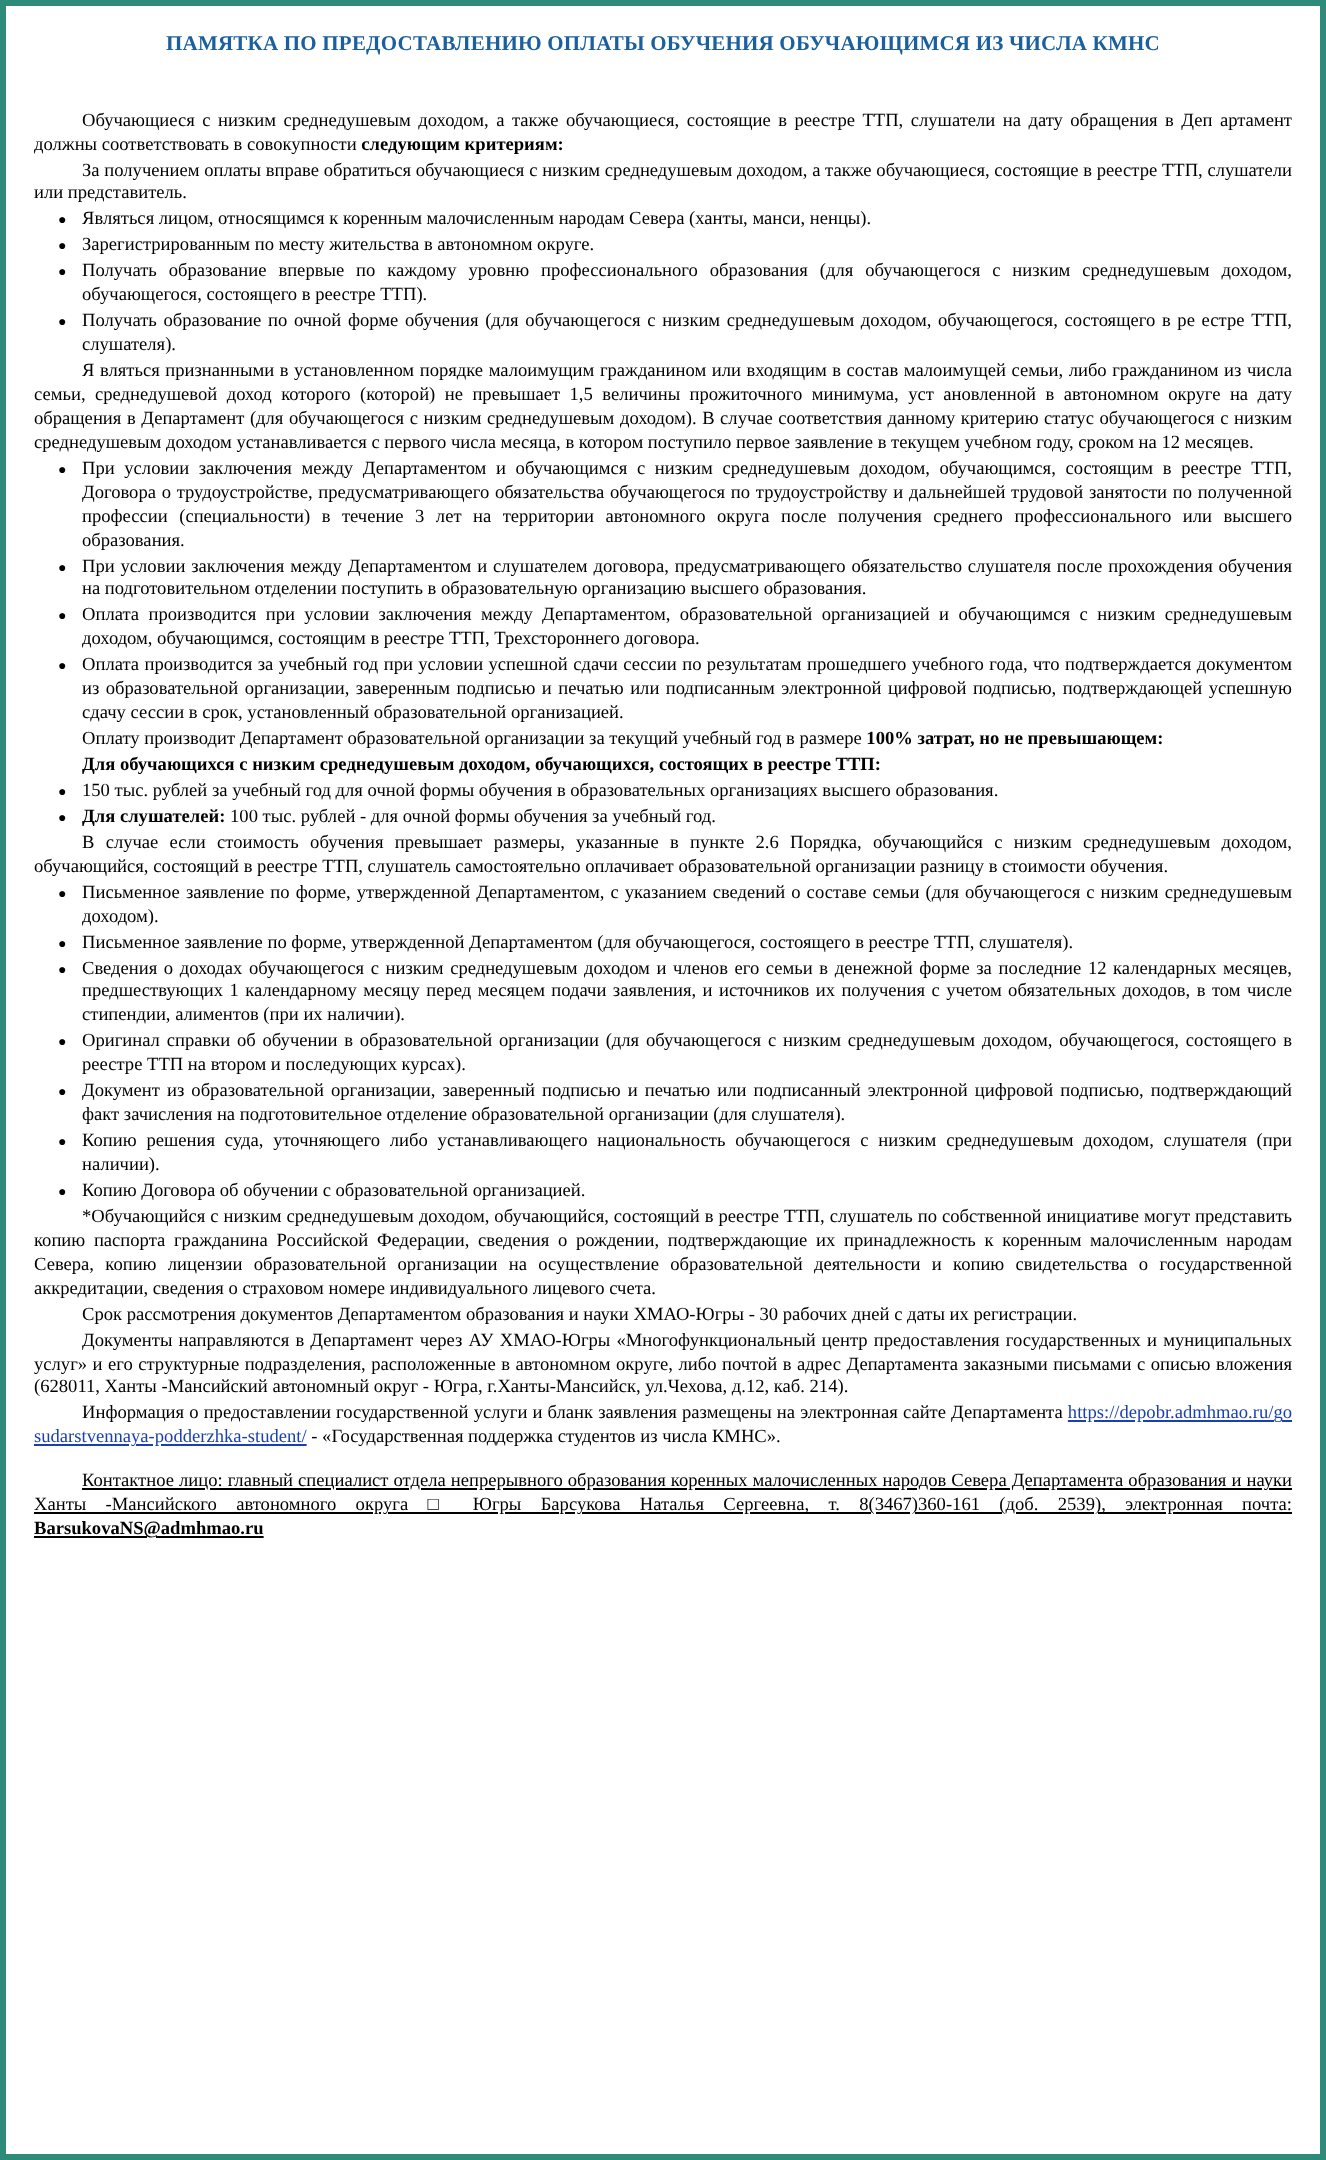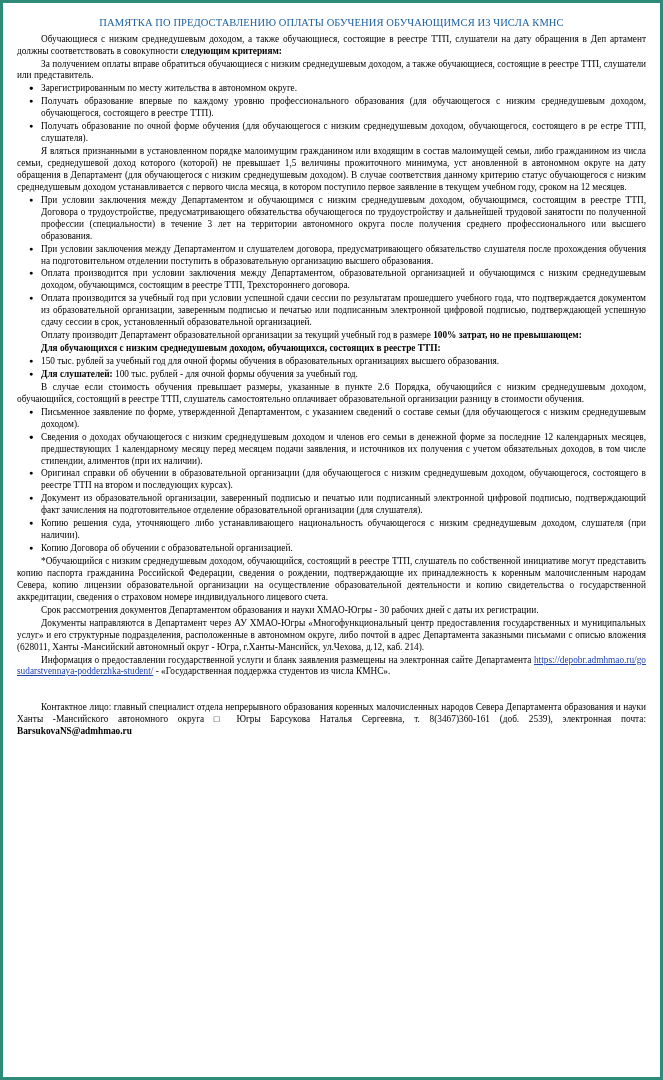--- a/index.html
+++ b/index.html
@@ -16,25 +16,25 @@
     box-sizing: border-box;
     border: 3px solid #2e8b7a;
     background: #ffffff;
     position: relative;
   }
   .inner {
     padding: 10px 14px 8px 14px;
   }
   .doc-title {
     text-align: center;
-    font-weight: normal;
+    font-weight: bold;
     font-size: 10.5px;
     color: #1a5f9e;
     letter-spacing: 0.1px;
-    margin: 3px 0 4px 0;
+    margin: 3px 0 26px 0;
     line-height: 1.3;
   }
   p {
     margin: 0 0 1px 0;
     font-size: 9.3px;
     line-height: 1.285;
     text-align: justify;
     color: #000;
   }
   .ind {
@@ -52,39 +52,40 @@
     font-size: 7px;
     line-height: 1.45;
   }
   b, .b { font-weight: bold; }
   a.link {
     color: #1a3fb0;
     text-decoration: underline;
     word-break: break-all;
   }
   .contact {
-    margin-top: 24px;
+    margin-top: 10px;
+    text-decoration: underline;
   }
   .star {
     text-indent: 24px;
   }
 </style>
 </head>
 <body>
 
 <div class="page">
   <div class="inner">
 
     <div class="doc-title">ПАМЯТКА ПО ПРЕДОСТАВЛЕНИЮ ОПЛАТЫ ОБУЧЕНИЯ ОБУЧАЮЩИМСЯ ИЗ ЧИСЛА КМНС</div>
 
     <p class="ind"><span>Обучающиеся с низким среднедушевым доходом, а также обучающиеся, состоящие в реестре ТТП, слушатели на дату обращения в Деп артамент должны соответствовать в совокупности </span><b>следующим критериям:</b></p>
 
     <p class="ind">За получением оплаты вправе обратиться обучающиеся с низким среднедушевым доходом, а также обучающиеся, состоящие в реестре ТТП, слушатели или представитель.</p>
 
-    <p class="bullet"><span class="bt">●</span></p>
+    <p class="bullet"><span class="bt">●</span><span>Являться лицом, относящимся к коренным малочисленным народам Севера (ханты, манси, ненцы).</span></p>
     <p class="bullet"><span class="bt">●</span><span>Зарегистрированным по месту жительства в автономном округе.</span></p>
     <p class="bullet"><span class="bt">●</span><span>Получать образование впервые по каждому уровню профессионального образования (для обучающегося с низким среднедушевым доходом, обучающегося, состоящего в реестре ТТП).</span></p>
     <p class="bullet"><span class="bt">●</span><span>Получать образование по очной форме обучения (для обучающегося с низким среднедушевым доходом, обучающегося, состоящего в ре естре ТТП, слушателя).</span></p>
 
     <p class="ind">Я вляться признанными в установленном порядке малоимущим гражданином или входящим в состав малоимущей семьи, либо гражданином из числа семьи, среднедушевой доход которого (которой) не превышает 1,5 величины прожиточного минимума, уст ановленной в автономном округе на дату обращения в Департамент (для обучающегося с низким среднедушевым доходом). В случае соответствия данному критерию статус обучающегося с низким среднедушевым доходом устанавливается с первого числа месяца, в котором поступило первое заявление в текущем учебном году, сроком на 12 месяцев.</p>
 
 
     <p class="bullet"><span class="bt">●</span><span>При условии заключения между Департаментом и обучающимся с низким среднедушевым доходом, обучающимся, состоящим в реестре ТТП, Договора о трудоустройстве,   предусматривающего обязательства обучающегося по трудоустройству и дальнейшей трудовой занятости по полученной профессии (специальности) в течение 3 лет на территории автономного округа после получения среднего профессионального или высшего образования.</span></p>
     <p class="bullet"><span class="bt">●</span><span>При условии заключения между Департаментом и слушателем договора, предусматривающего обязательство слушателя после прохождения обучения на подготовительном отделении поступить в образовательную организацию высшего образования.</span></p>
     <p class="bullet"><span class="bt">●</span><span>Оплата производится при условии заключения между Департаментом, образовательной организацией и обучающимся с низким среднедушевым доходом, обучающимся, состоящим в реестре ТТП, Трехстороннего договора.</span></p>
@@ -96,21 +97,21 @@
 
     <p class="bullet"><span class="bt">●</span><span>150 тыс. рублей за учебный год для очной формы обучения в образовательных организациях высшего образования.</span></p>
     <p class="bullet"><span class="bt">●</span></p>
 
     <p class="ind"><b>Для слушателей:</b><span> 100 тыс. рублей - для очной формы обучения за учебный год.</span></p>
 
     <p class="ind">В случае если стоимость обучения превышает размеры, указанные в пункте 2.6 Порядка, обучающийся с низким среднедушевым доходом, обучающийся, состоящий в реестре ТТП, слушатель самостоятельно оплачивает образовательной организации разницу в стоимости обучения.</p>
 
 
     <p class="bullet"><span class="bt">●</span><span>Письменное заявление по форме, утвержденной Департаментом, с указанием сведений о составе семьи (для обучающегося с низким среднедушевым доходом).</span></p>
-    <p class="bullet"><span class="bt">●</span></p>
+    <p class="bullet"><span class="bt">●</span><span>Письменное заявление по форме, утвержденной Департаментом (для обучающегося, состоящего в реестре ТТП, слушателя).</span></p>
     <p class="bullet"><span class="bt">●</span><span>Сведения о доходах обучающегося с низким среднедушевым доходом и членов его семьи в денежной форме за последние 12 календарных месяцев, предшествующих 1 календарному месяцу перед месяцем подачи заявления, и источников их получения с учетом обязательных доходов, в том числе стипендии, алиментов (при их наличии).</span></p>
     <p class="bullet"><span class="bt">●</span><span>Оригинал справки об обучении в образовательной организации (для обучающегося с низким среднедушевым доходом, обучающегося, состоящего в реестре ТТП на втором и последующих курсах).</span></p>
     <p class="bullet"><span class="bt">●</span><span>Документ из образовательной организации, заверенный подписью и печатью или подписанный электронной цифровой подписью, подтверждающий факт зачисления на подготовительное отделение образовательной организации (для слушателя).</span></p>
     <p class="bullet"><span class="bt">●</span><span>Копию решения суда, уточняющего либо устанавливающего национальность обучающегося с низким среднедушевым доходом, слушателя (при наличии).</span></p>
     <p class="bullet"><span class="bt">●</span><span>Копию Договора об обучении с образовательной организацией.</span></p>
 
     <p class="star">*Обучающийся с низким среднедушевым доходом, обучающийся, состоящий в реестре ТТП, слушатель по собственной инициативе могут представить копию паспорта гражданина Российской Федерации, сведения о рождении, подтверждающие их принадлежность к коренным малочисленным народам Севера, копию лицензии образовательной организации на осуществление образовательной деятельности и копию свидетельства о государственной аккредитации, сведения о страховом номере индивидуального лицевого счета.</p>
 
     <p class="ind">Срок рассмотрения документов Департаментом образования и науки ХМАО-Югры - 30 рабочих дней с даты их регистрации.</p>
 

